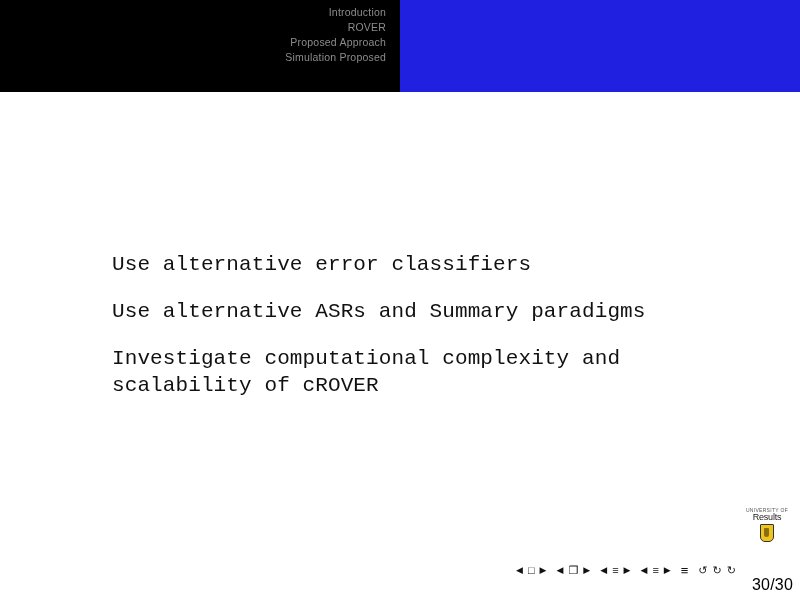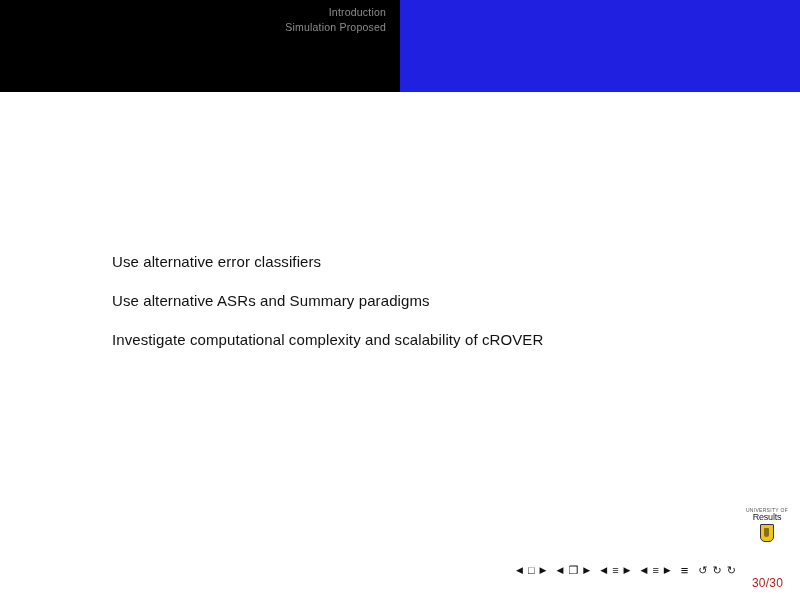--- a/index.html
+++ b/index.html
@@ -56,25 +56,26 @@
   }
 
   
   .content {
     position: absolute;
     left: 112px;
     top: 252px;
     width: 620px;
   }
   .bullet {
-    font-size: 15px;
+    font-size: 21px;
     color: #111111;
     line-height: 1.28;
     margin-bottom: 20px;
     letter-spacing: 0.1px;
+    font-family: Liberation Mono, monospace;
   }
   .bullet:last-child {
     margin-bottom: 16px;
   }
 
   
   .logo {
     position: absolute;
     left: 744px;
     top: 508px;
@@ -134,32 +135,34 @@
     color: #111111;
   }
   .fnav.tri { font-size: 9px; }
   .fnav.big { font-size: 13px; }
   .footer-nav .spacer { width: 9px; display: inline-block; }
 
   .page-number {
     position: absolute;
     left: 752px;
     top: 576px;
-    font-size: 12px;
-    color: #b91c1c;
+    font-size: 16px;
+    color: #000000;
     letter-spacing: 0.2px;
   }
 </style>
 </head>
 <body>
 
 <div class="header">
   <div class="header-left">
     <div class="nav-list">
       <span class="nav-item">Introduction</span>
+      <span class="nav-item">ROVER</span>
+      <span class="nav-item">Proposed Approach</span>
       <span class="nav-item">Simulation Proposed</span>
     </div>
   </div>
   <div class="header-right"></div>
 </div>
 
 <div class="content">
   <div class="bullet">Use alternative error classifiers</div>
   <div class="bullet">Use alternative ASRs and Summary paradigms</div>
   <div class="bullet">Investigate computational complexity and scalability of cROVER</div>

